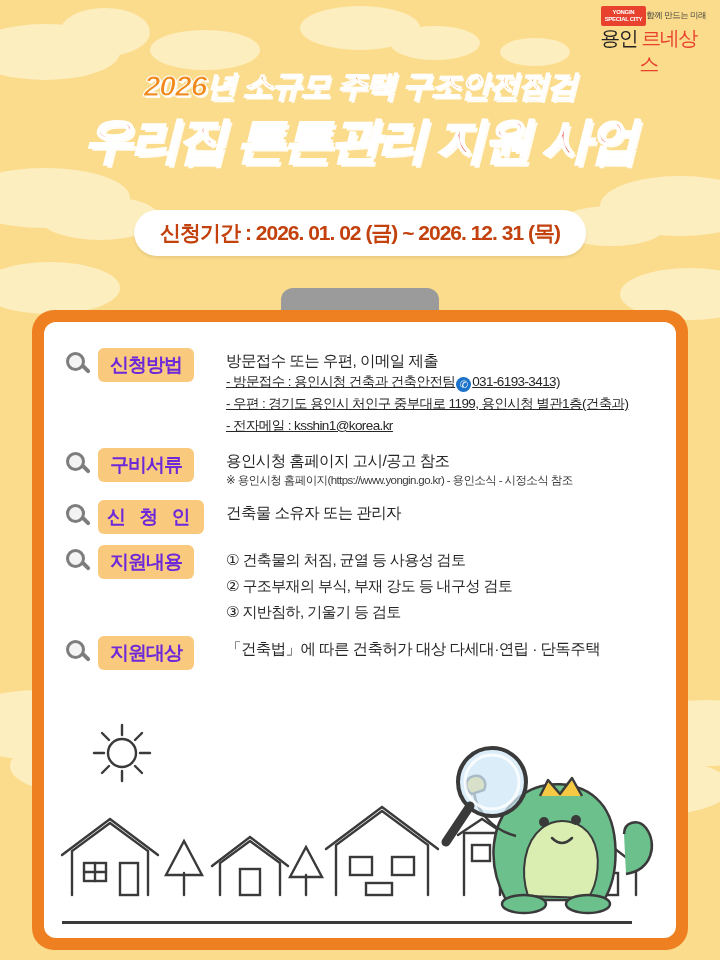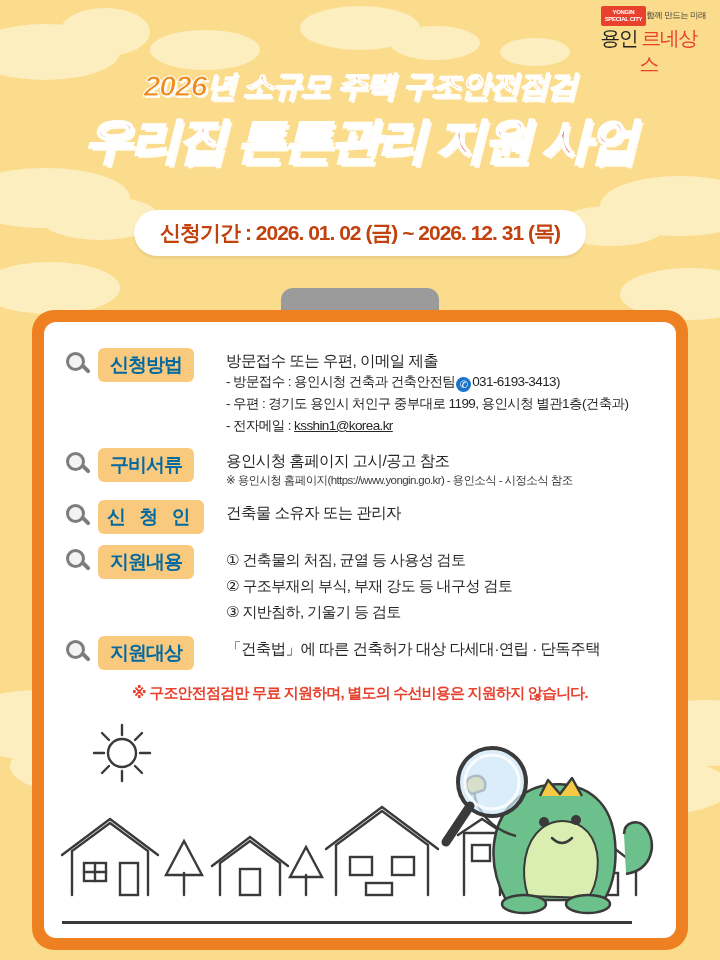--- a/index.html
+++ b/index.html
@@ -66,26 +66,26 @@
   .magnifier .lens{
     position:absolute;left:0;top:0;width:19px;height:19px;border-radius:50%;
     border:3px solid #7d7d7d;background:#f3f3f3;box-sizing:border-box;
   }
   .magnifier .handle{
     position:absolute;left:15px;top:15px;width:10px;height:4px;background:#7d7d7d;
     transform:rotate(45deg);border-radius:2px;
   }
   .tag{
     background:#f9c97d;border-radius:6px;padding:4px 12px;
-    font-size:19px;font-weight:bold;color:#0369a1;letter-spacing:-1px;white-space:nowrap;
+    font-size:19px;font-weight:bold;color:#6d28d9;letter-spacing:-1px;white-space:nowrap;
   }
   .tag.spaced{letter-spacing:4px;padding:4px 9px;}
   .content-cell{flex:1;padding-top:2px;}
   .c-main{font-size:15.5px;color:#262626;letter-spacing:-.6px;line-height:21px;}
-  .c-sub{font-size:13.5px;color:#262626;letter-spacing:-.6px;line-height:22px;}
+  .c-sub{font-size:13.5px;color:#262626;letter-spacing:-.6px;line-height:22px;text-decoration:underline;}
   .c-note{font-size:11.5px;color:#3a3a3a;letter-spacing:-.6px;line-height:18px;}
   .c-list{font-size:15px;color:#262626;letter-spacing:-.6px;line-height:26px;}
   .underline{text-decoration:underline;}
   .phone-ic{
     display:inline-block;width:15px;height:15px;border-radius:50%;
     background:#1a73c8;color:#fff;font-size:10px;line-height:15px;text-align:center;
     vertical-align:-2px;margin:0 1px;
   }
   .notice{
     margin-top:14px;text-align:center;font-size:15px;font-weight:bold;
@@ -214,21 +214,20 @@
             <span class="lens"></span>
             <span class="handle"></span>
           </span>
         <span class="tag">지원대상</span>
       </div>
       <div class="content-cell">
         <div class="c-main">「건축법」에 따른 건축허가 대상 다세대·연립 · 단독주택</div>
       </div>
     </div>
 
-    <div class="notice">※ 구조안전점검만 무료 지원하며, 별도의 수선비용은 지원하지 않습니다.</div>
 
     <div class="illus">
       <svg width="612" height="215" viewBox="0 0 612 215">
         <g stroke="#3a3a3a" stroke-width="2.4" fill="none" stroke-linecap="round">
 
           <circle cx="78" cy="30" r="14"></circle>
           <line x1="78" y1="2" x2="78" y2="12"></line>
             <line x1="78" y1="48" x2="78" y2="58"></line>
           <line x1="50" y1="30" x2="60" y2="30"></line>
             <line x1="96" y1="30" x2="106" y2="30"></line>

